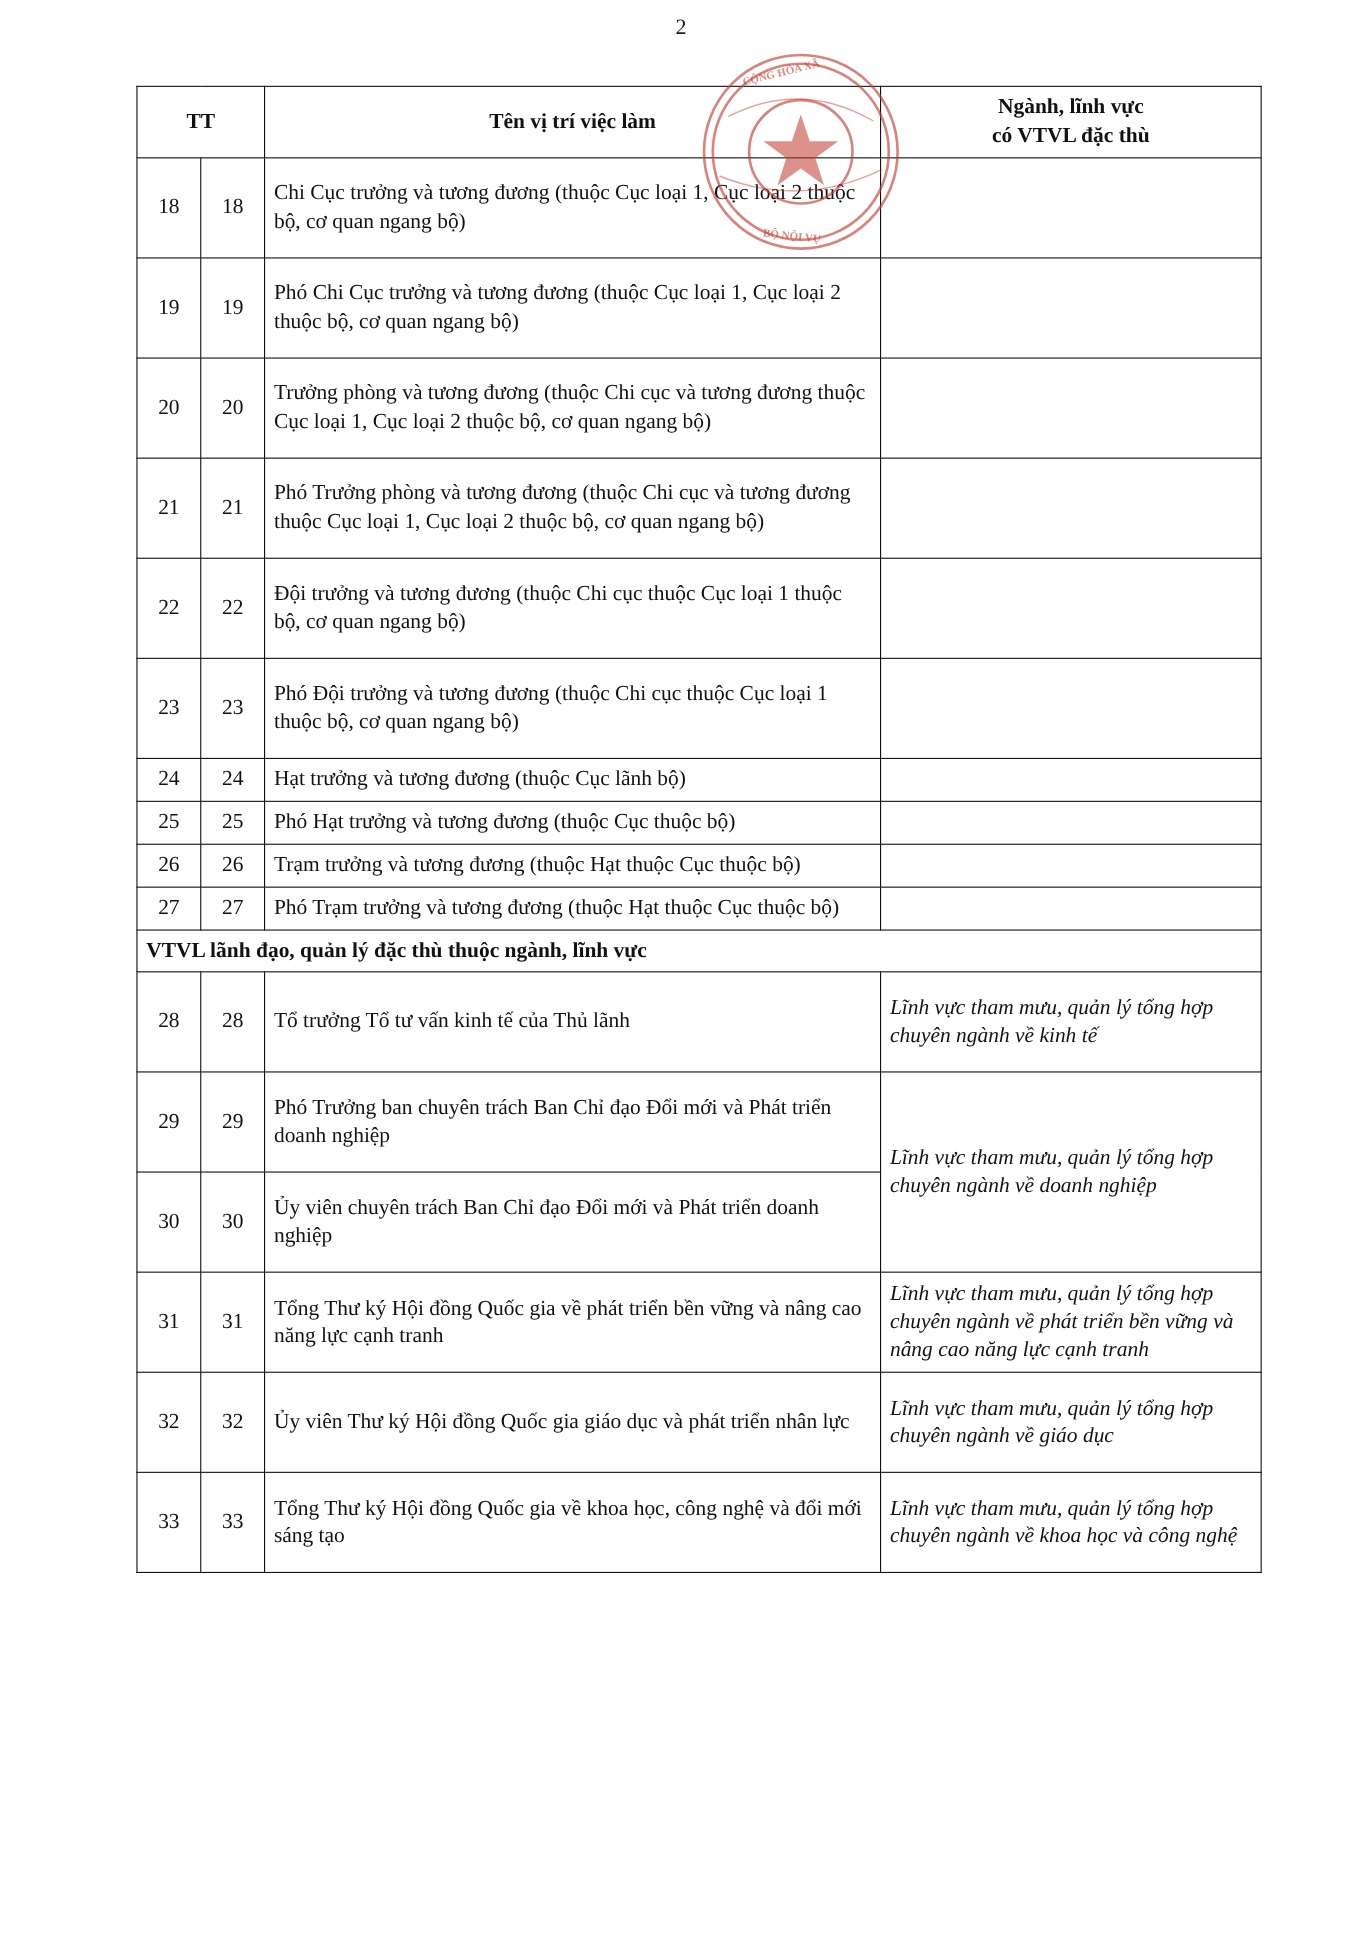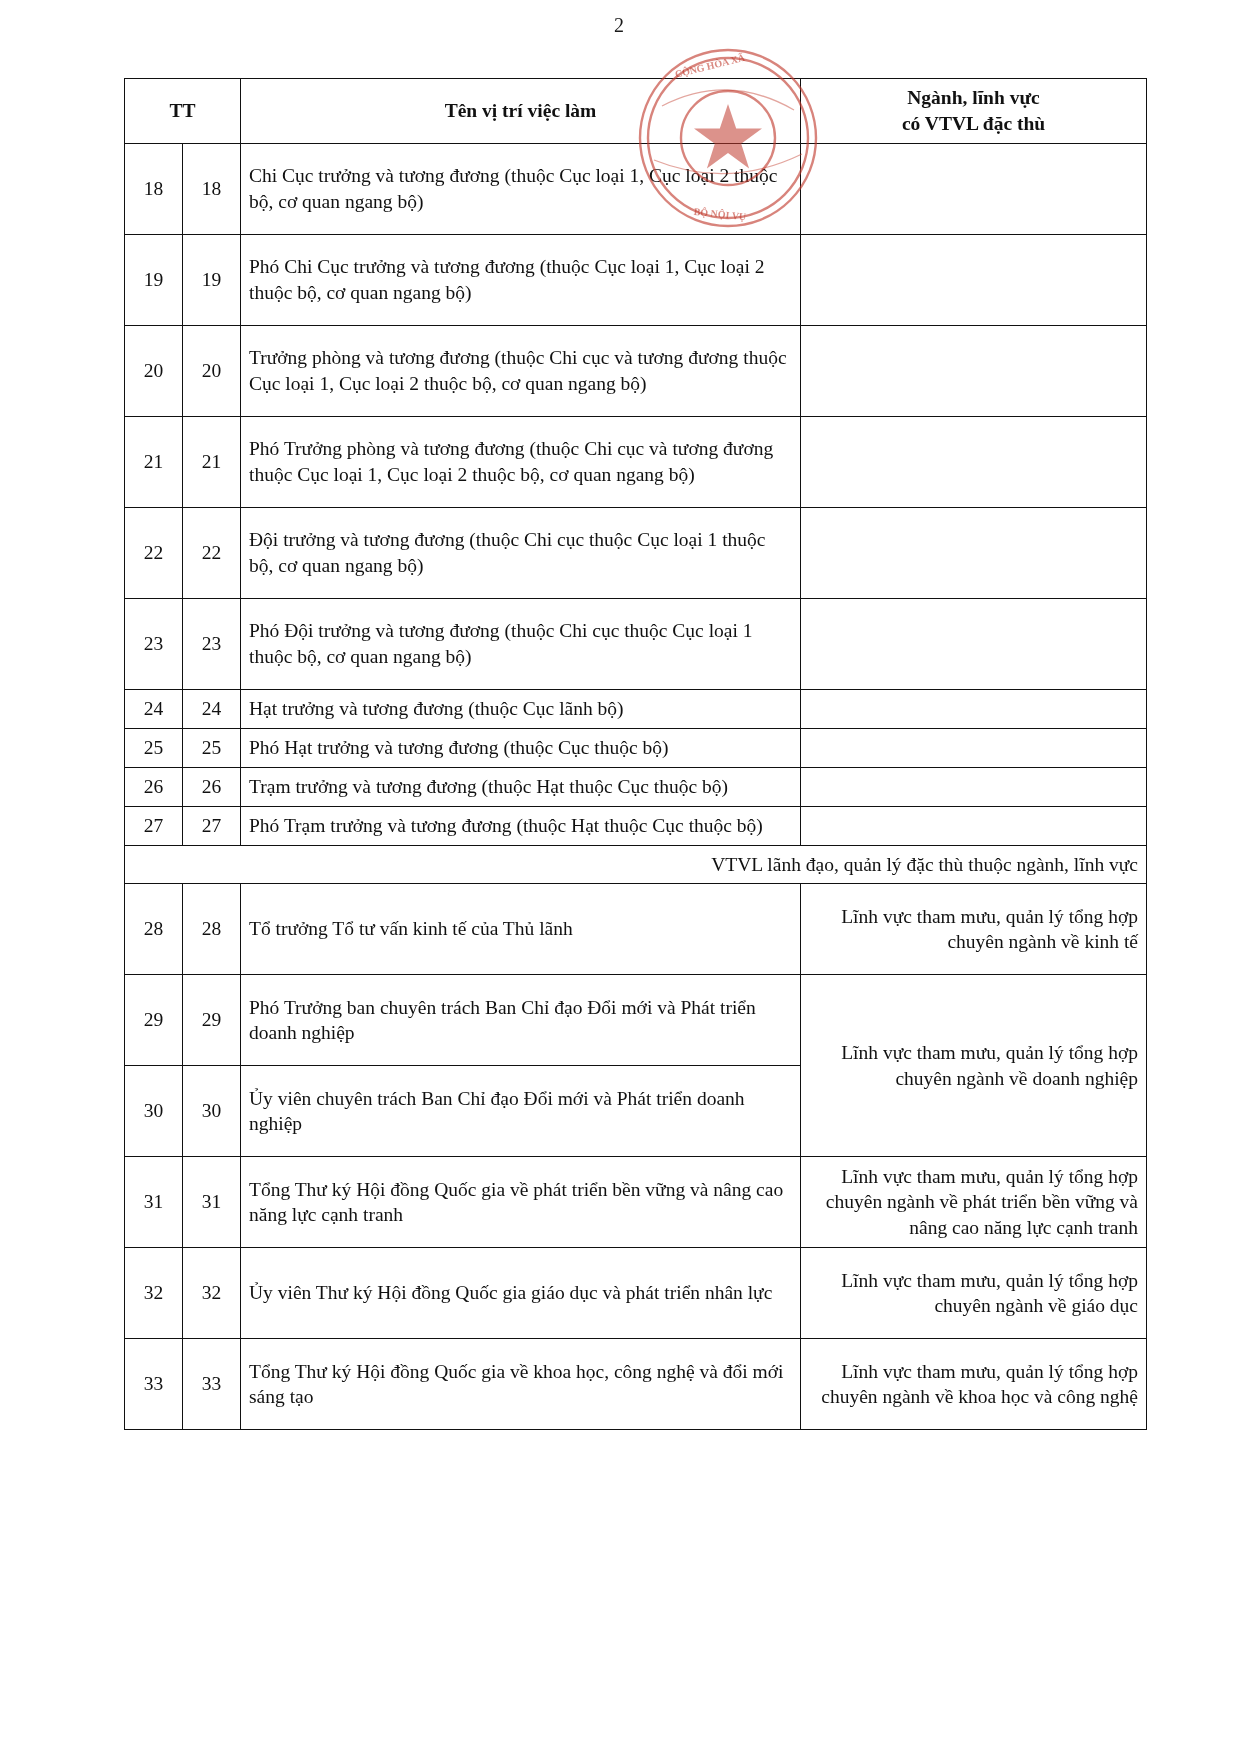--- a/index.html
+++ b/index.html
@@ -70,27 +70,28 @@
     font-size: 20px;
     padding: 6px 2px;
     margin-top: 32px;
   }
   td.name {
     text-align: left;
     padding-left: 12px;
     padding-right: 10px;
   }
   td.field {
-    text-align: right;
+    text-align: left;
     padding-left: 10px;
     padding-right: 8px;
+    font-style: italic;
   }
   td.section {
-    text-align: right;
-    font-weight: normal;
+    text-align: left;
+    font-weight: bold;
     font-size: 20px;
     padding: 13px 6px;
   }
   .tall-1 { height: 78px; margin-top: 10px; }
 
   
   .seal {
     position: absolute;
     left: 632px;
     top: 42px;

